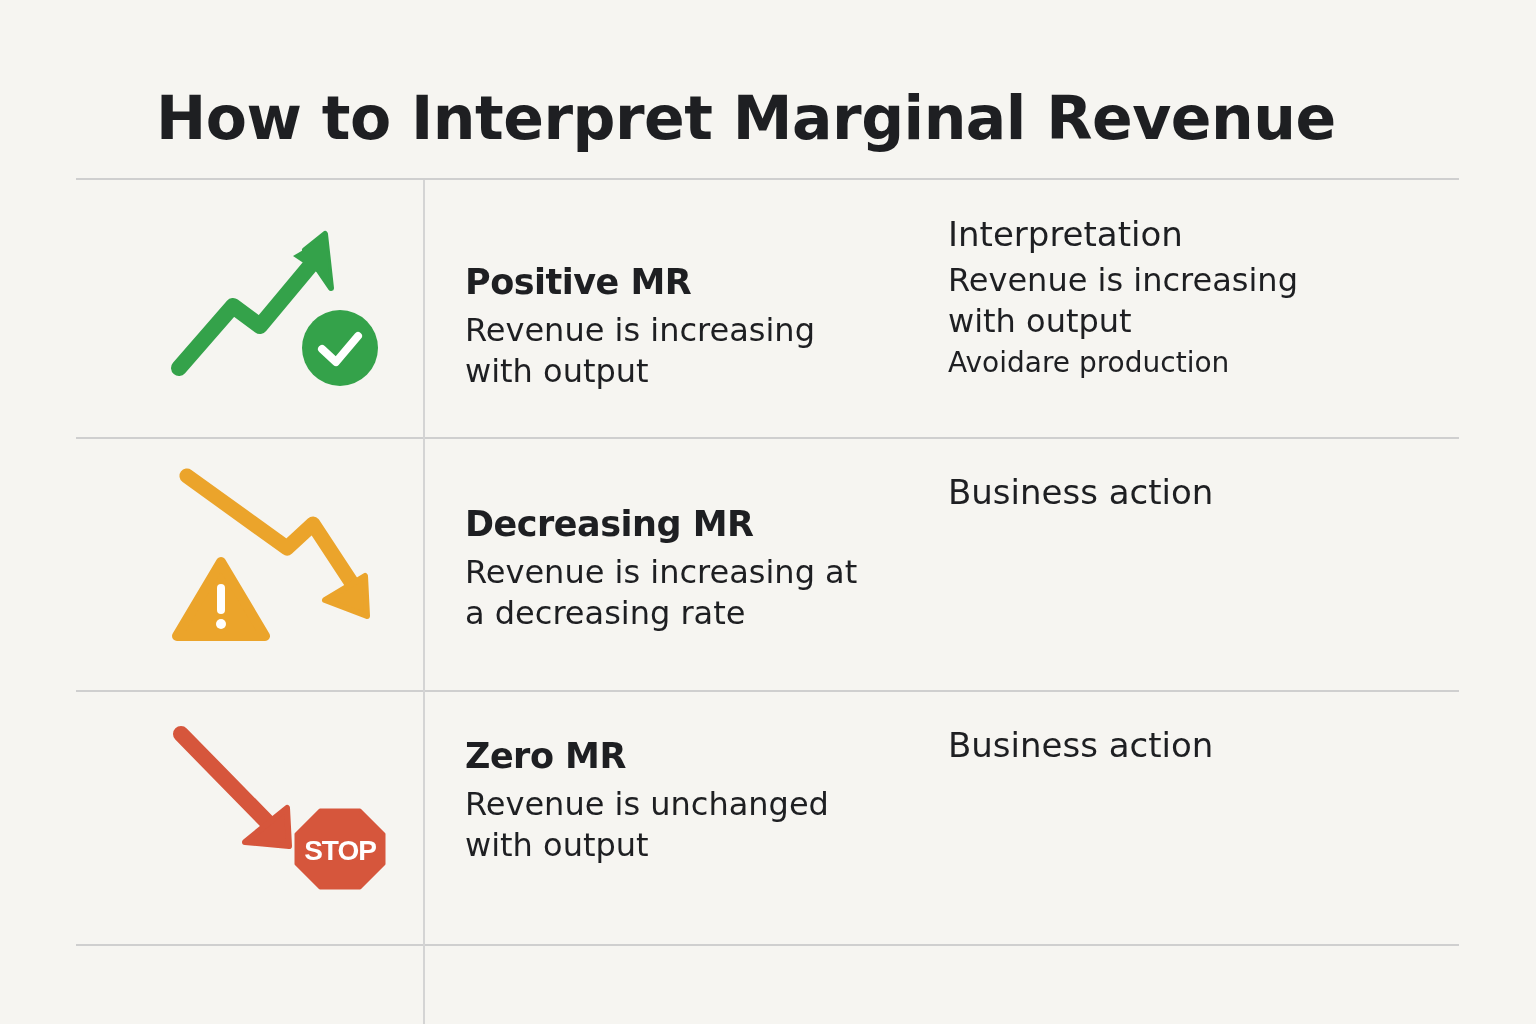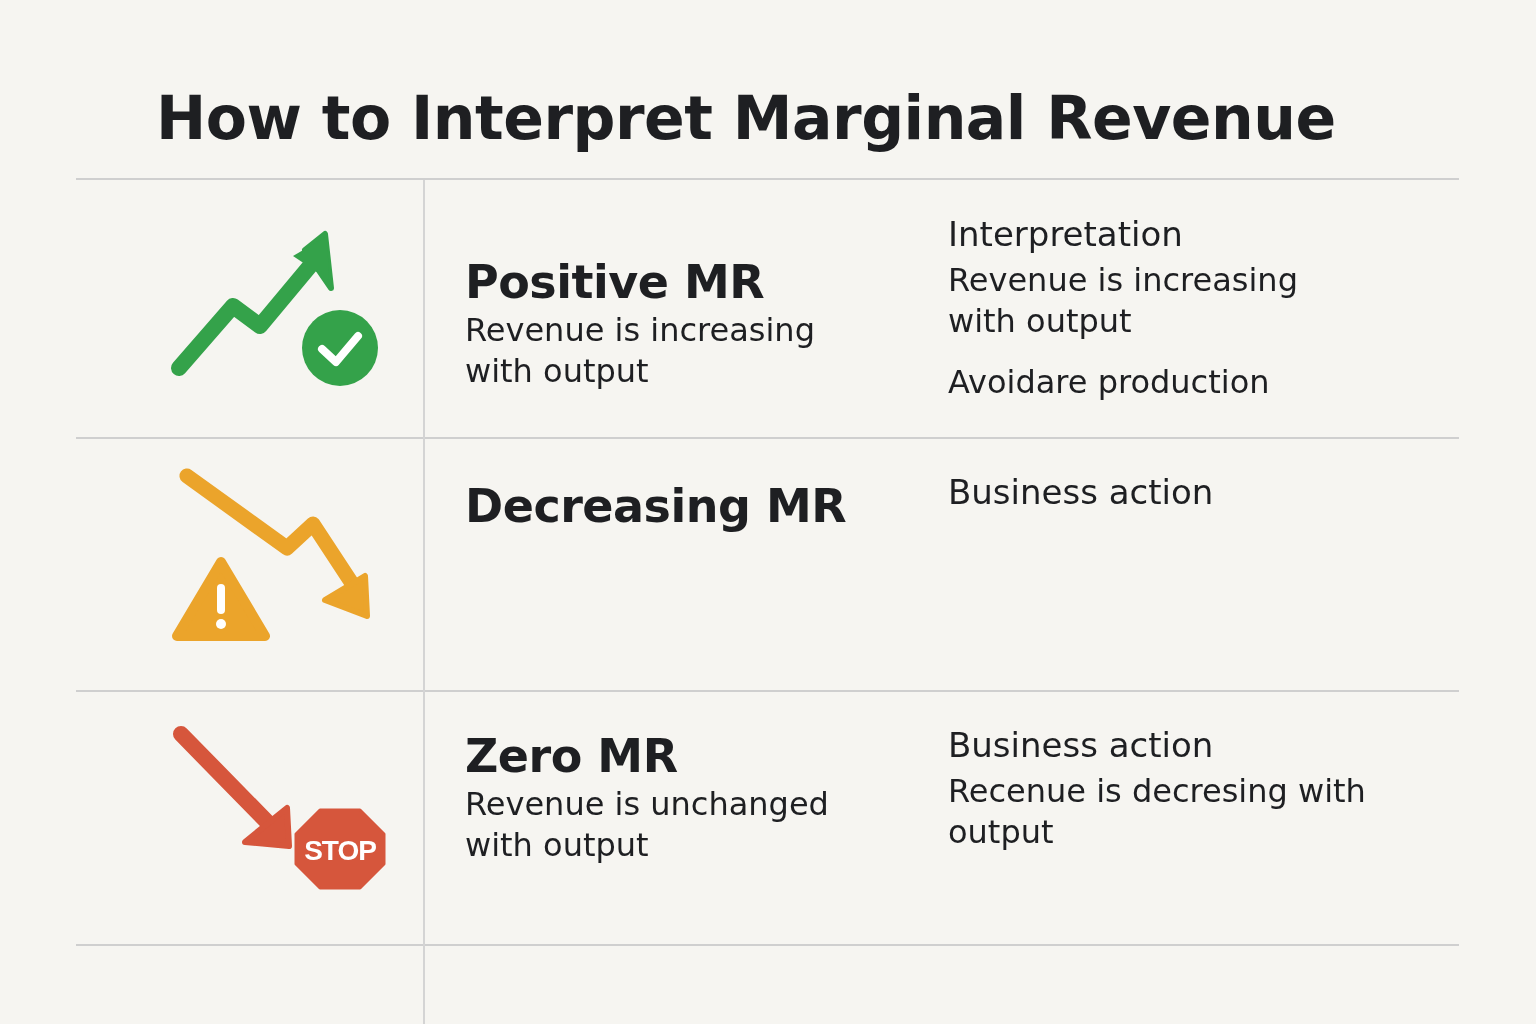--- a/index.html
+++ b/index.html
@@ -34,21 +34,21 @@
       background: #d4d4d4;
     }
     .icon {
       position: absolute;
     }
     .label {
       position: absolute;
       left: 465px;
     }
     .label .name {
-      font-size: 46px;
+      font-size: 35px;
       font-weight: bold;
       line-height: 56px;
       letter-spacing: -0.5px;
       color: #1e1f22;
     }
     .label .desc {
       font-size: 32px;
       line-height: 41px;
       color: #1e1f22;
       width: 420px;
@@ -65,24 +65,23 @@
       color: #1e1f22;
     }
     .info .text {
       font-size: 32px;
       line-height: 41px;
       color: #1e1f22;
       margin-top: 4px;
       width: 420px;
     }
     .info .action {
-      font-size: 32px;
+      font-size: 28px;
       line-height: 41px;
       color: #1e1f22;
-      margin-top: 20px;
       white-space: nowrap;
     }
   </style>
 </head>
 <body>
 
 <h1 class="title">How to Interpret Marginal Revenue</h1>
 
 <div class="hline" style="top:178px;"></div>
 <div class="hline" style="top:437px;"></div>
@@ -114,22 +113,23 @@
 <div>
   <div class="icon" style="left:165px; top:462px;">
     <svg width="220" height="190" viewBox="0 0 220 190">
       <polyline points="22,14 122,86 148,62 190,126" fill="none" stroke="#eba42b" stroke-width="15" stroke-linecap="round" stroke-linejoin="round"></polyline>
       <polygon points="160,138 200,114 202,154" fill="#eba42b" stroke="#eba42b" stroke-width="6" stroke-linejoin="round"></polygon>
       <polygon points="56,100 100,174 12,174" fill="#eba42b" stroke="#eba42b" stroke-width="10" stroke-linejoin="round"></polygon>
       <rect x="52" y="122" width="8" height="30" rx="4" fill="#ffffff"></rect>
       <circle cx="56" cy="162" r="5" fill="#ffffff"></circle>
     </svg>
   </div>
-  <div class="label" style="top:478px;">
+  <div class="label" style="top:496px;">
     <div class="name">Decreasing MR</div>
+    <div class="desc">Revenue is increasing at a decreasing rate</div>
   </div>
   <div class="info" style="top:470px;">
     <div class="heading">Business action</div>
   </div>
 </div>
 
 <div>
   <div class="icon" style="left:165px; top:718px;">
     <svg width="230" height="180" viewBox="0 0 230 180">
       <line x1="16" y1="16" x2="110" y2="112" stroke="#d6563c" stroke-width="16" stroke-linecap="round"></line>
@@ -137,15 +137,14 @@
       <polygon points="155,92 195,92 219,116 219,146 195,170 155,170 131,146 131,116" fill="#d6563c" stroke="#d6563c" stroke-width="3" stroke-linejoin="round"></polygon>
       <text x="175" y="142" text-anchor="middle" font-family="Liberation Sans, sans-serif" font-weight="bold" font-size="28" fill="#ffffff" letter-spacing="-1">STOP</text>
     </svg>
   </div>
   <div class="label" style="top:728px;">
     <div class="name">Zero MR</div>
     <div class="desc">Revenue is unchanged with output</div>
   </div>
   <div class="info" style="top:723px;">
     <div class="heading">Business action</div>
-    <div class="text">Recenue is decresing with output</div>
   </div>
 </div>
 
 </body></html>

